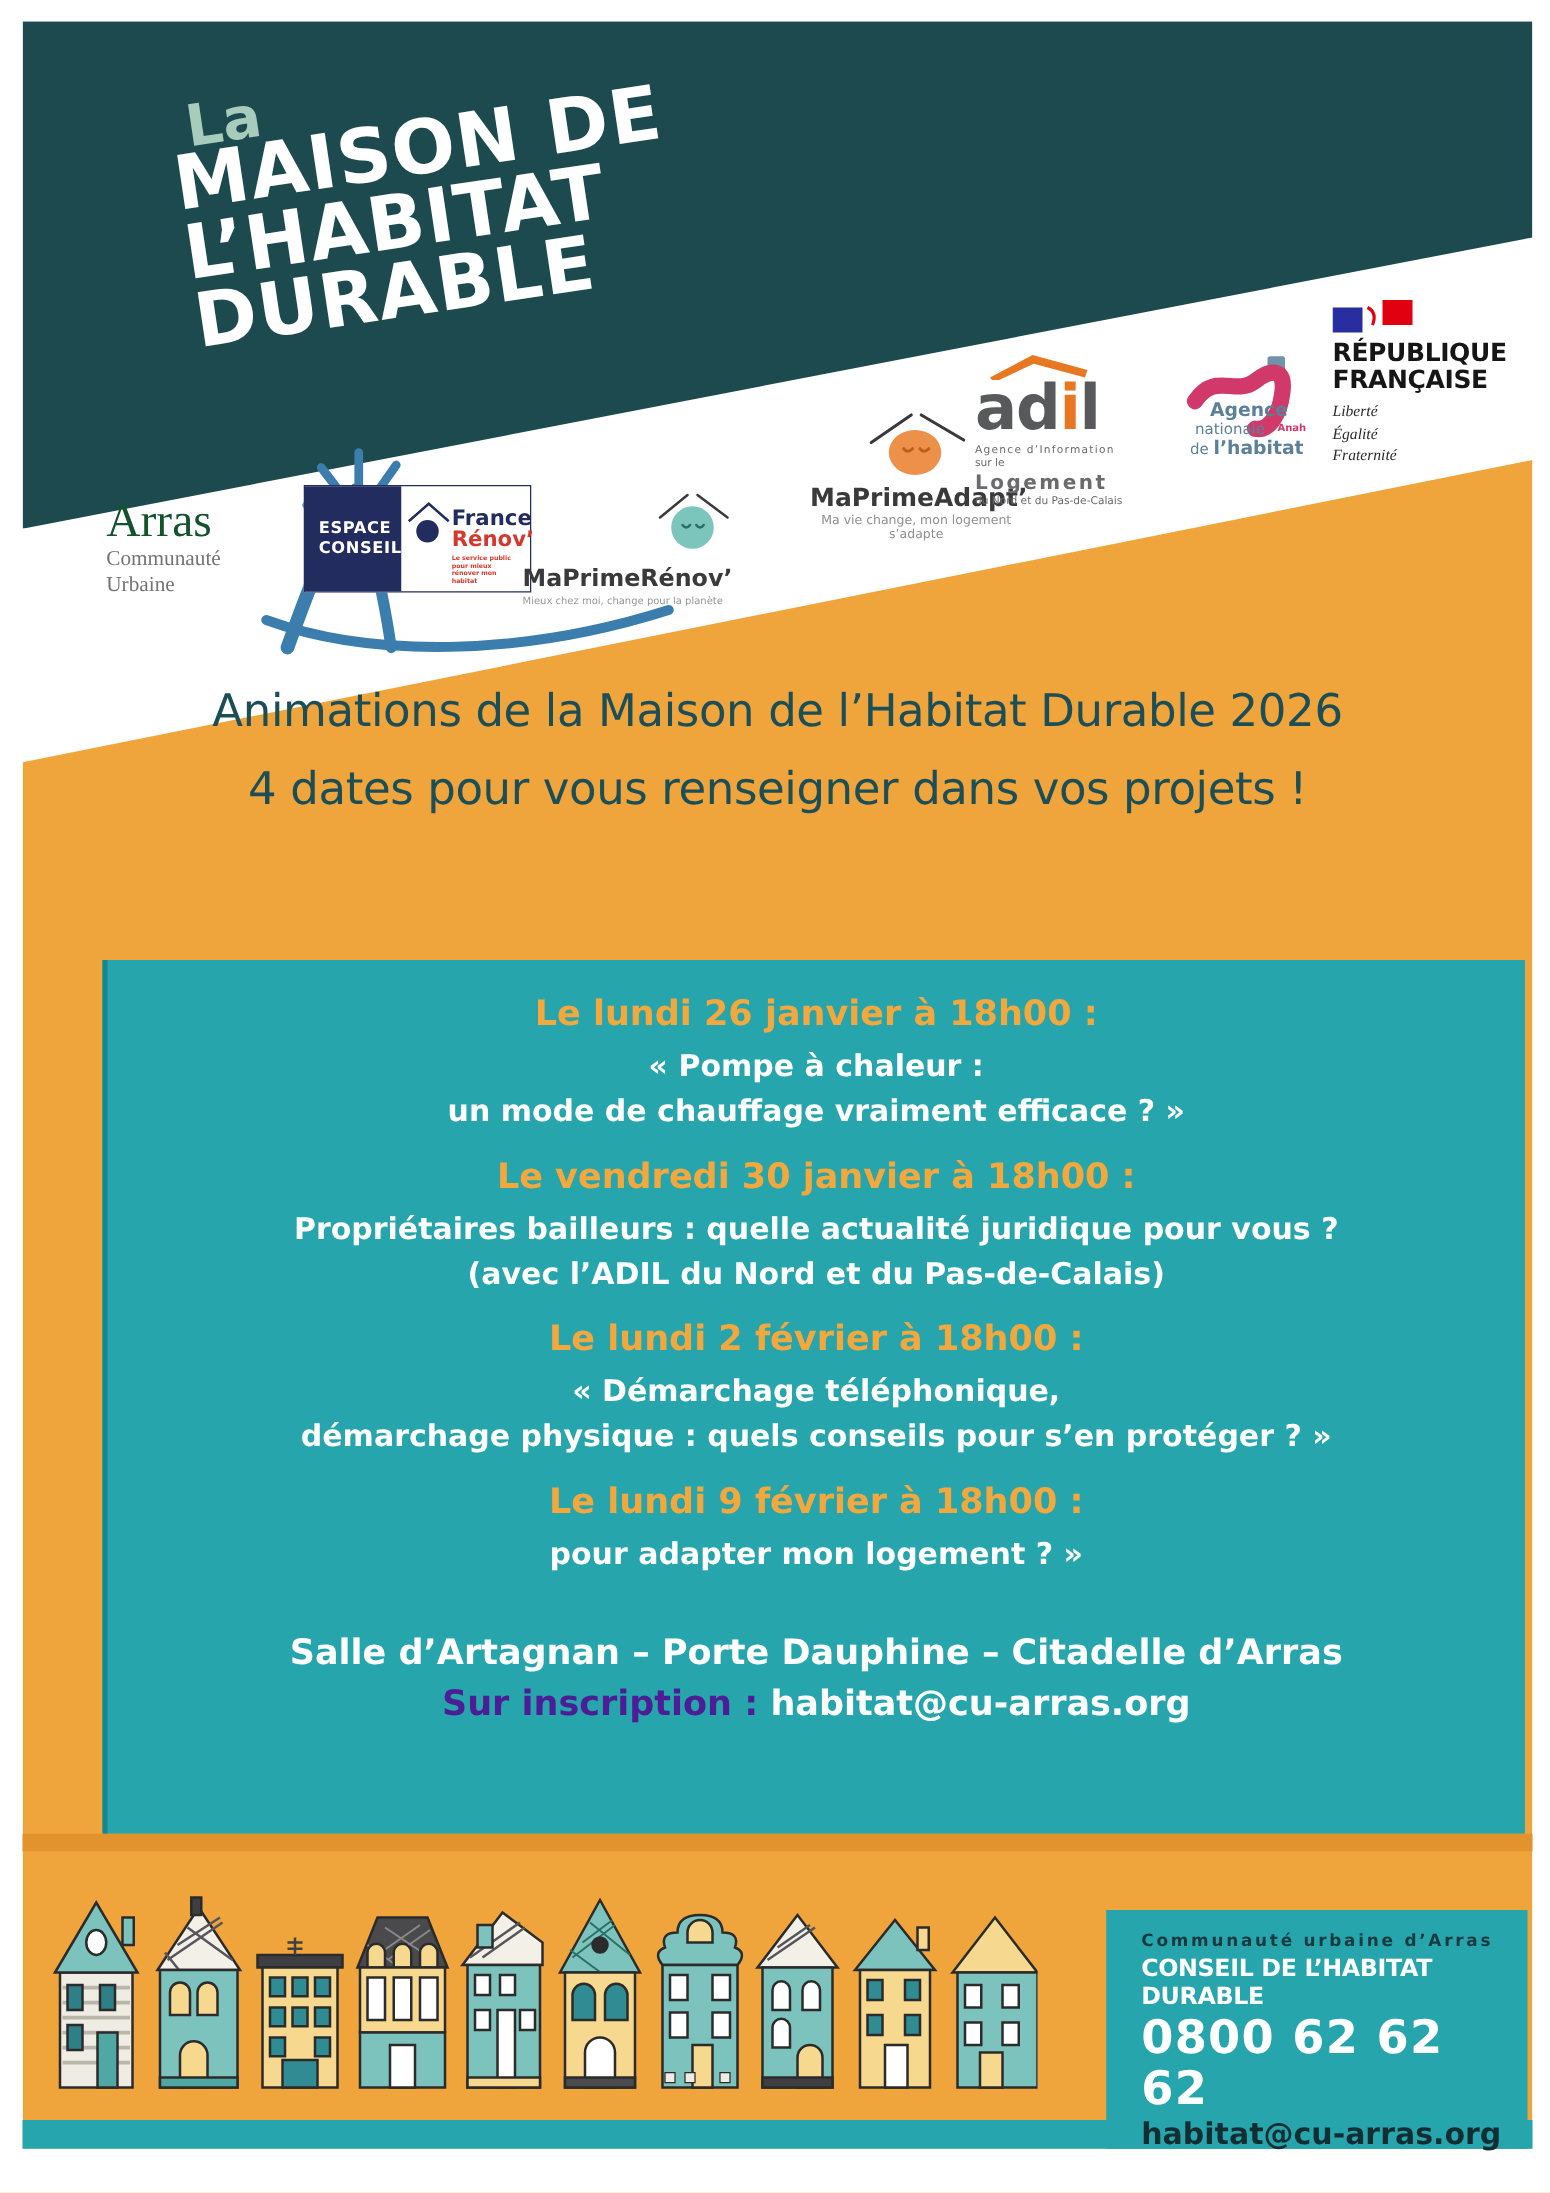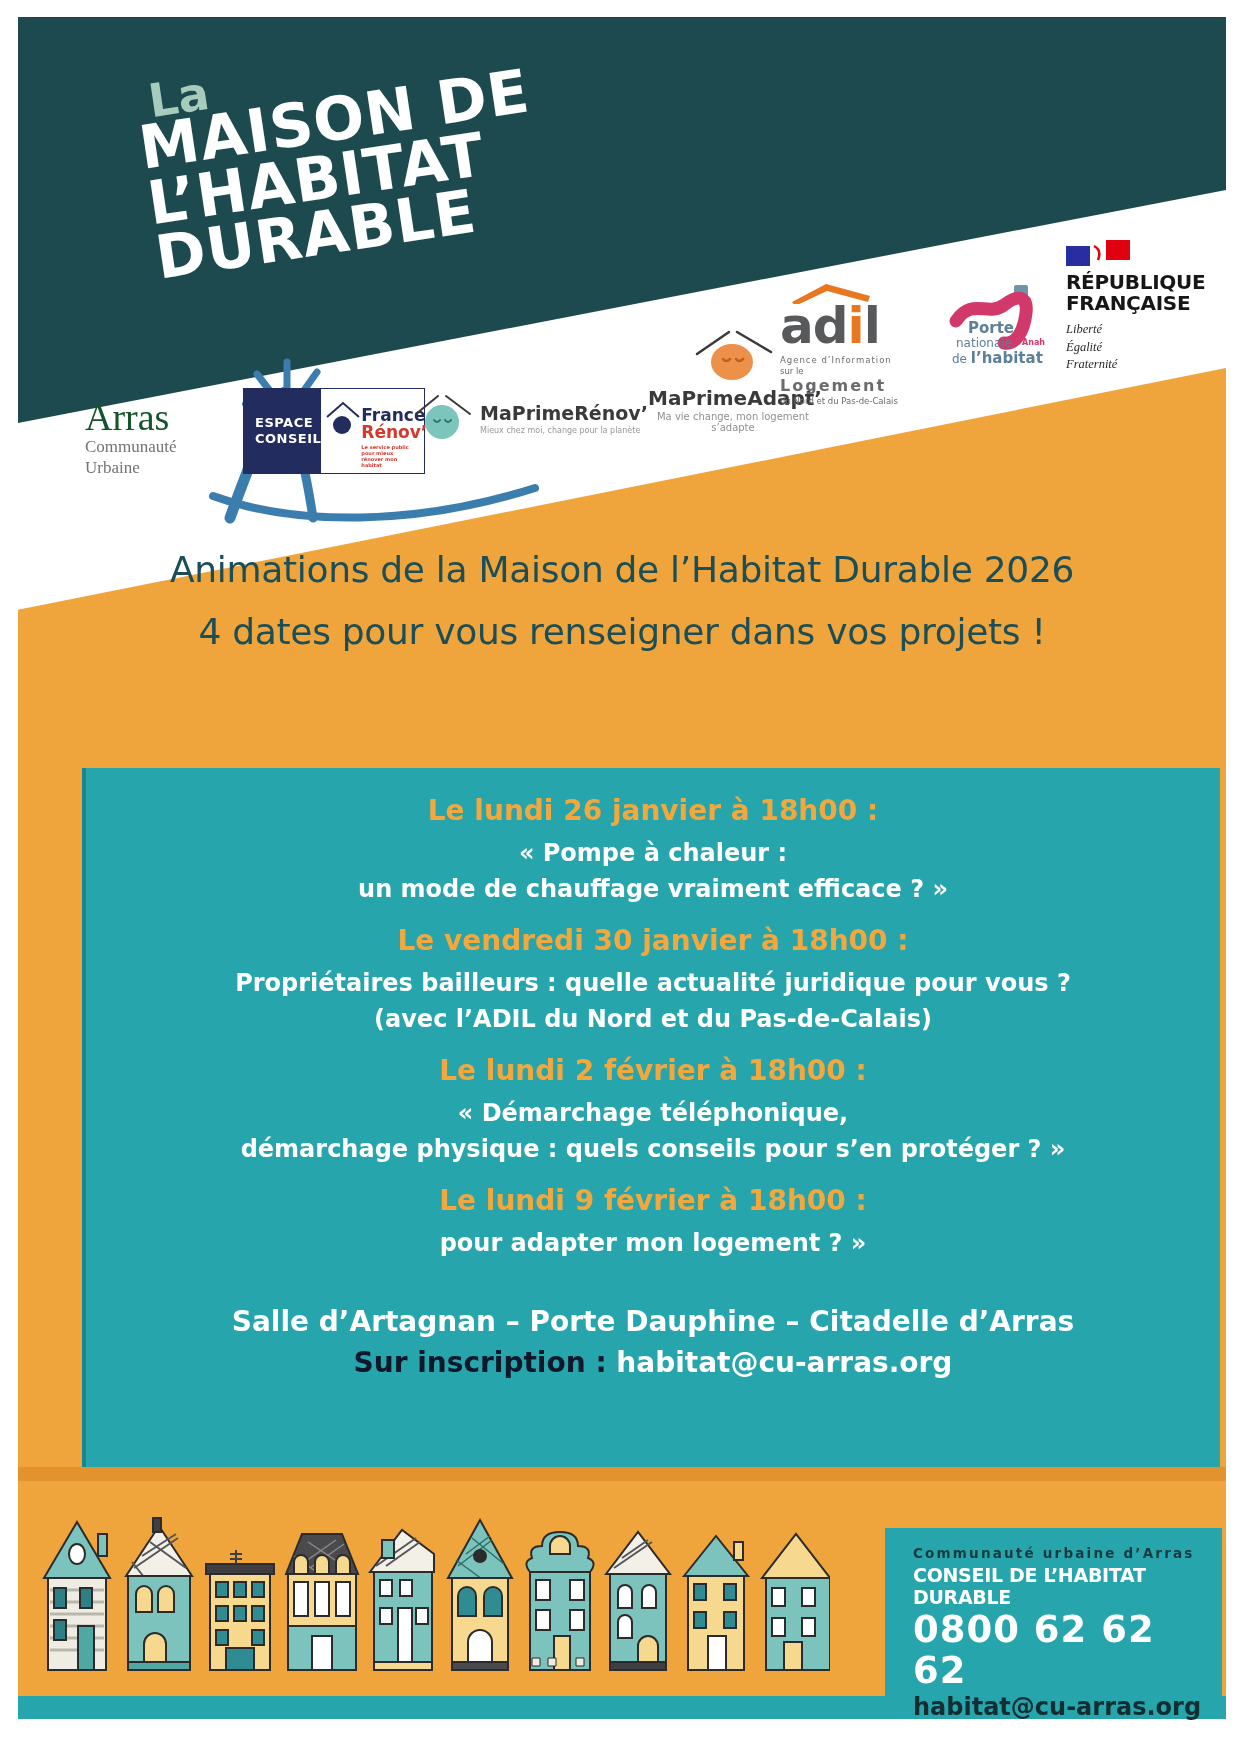--- a/index.html
+++ b/index.html
@@ -28,21 +28,21 @@
   
   .ec-box{left:243px;top:388px;width:180px;height:84px;display:flex;border:1px solid #232c5e;background:#fff;}
   .ec-left{background:#232c5e;color:#fff;width:88px;box-sizing:border-box;display:flex;flex-direction:column;
     justify-content:center;padding-left:11px;font-size:13px;font-weight:bold;letter-spacing:.5px;line-height:1.25;}
   .ec-right{flex:1;position:relative;padding:4px 6px 0 6px;}
   .ec-brand1{color:#232c5e;font-size:17px;font-weight:800;line-height:1;margin-left:34px;margin-top:14px;}
   .ec-brand2{color:#d5382c;font-size:17px;font-weight:800;line-height:1.05;margin-left:34px;}
   .ec-tag{color:#d5382c;font-size:5px;font-weight:bold;margin-left:34px;margin-top:2px;width:52px;line-height:1.2;}
   .ec-house{position:absolute;left:4px;top:10px;}
   
-  .mpr{left:412px;top:392px;display:flex;align-items:flex-start;}
+  .mpr{left:412px;top:392px;display:flex;align-items:flex-end;flex-direction:column;}
   .mpr-text{margin-left:6px;margin-top:12px;}
   .mpr-name{font-size:19px;font-weight:800;color:#3a3a3c;line-height:1;}
   .mpr-tag{font-size:8px;color:#97979a;margin-top:3px;}
   
   .mpa{left:648px;top:326px;width:170px;text-align:center;}
   .mpa-name{font-size:20px;font-weight:800;color:#3a3a3c;line-height:1;margin-top:2px;}
   .mpa-tag{font-size:10px;color:#8f8f92;margin-top:3px;}
   
   .adil{left:780px;top:290px;width:120px;}
   .adil-word{font-size:50px;font-weight:800;line-height:0.9;letter-spacing:-1px;}
@@ -71,21 +71,21 @@
   .title1{top:549px;} .title2{top:611px;}
 
   
   .events-box{position:absolute;left:82px;top:768px;width:1138px;height:699px;background:#26a5ac;
     border-left:4px solid #18868e;box-sizing:border-box;text-align:center;padding-top:26px;}
   .event{margin-bottom:17px;}
   .event-heading{color:#f3a83e;font-size:28px;font-weight:800;margin-bottom:8px;}
   .event-line{color:#ffffff;font-size:24px;font-weight:800;line-height:1.5;}
   .venue{margin-top:44px;color:#ffffff;font-size:28px;font-weight:800;}
   .inscription{margin-top:8px;font-size:28px;font-weight:800;}
-  .inscription .lab{color:#0f172a;} .inscription .em{color:#ffffff;}
+  .inscription .lab{color:#4c1d95;} .inscription .em{color:#ffffff;}
   .orange-shadow{position:absolute;left:18px;top:1467px;width:1208px;height:14px;background:#e2932e;}
 
   
   .houses{position:absolute;left:40px;top:1516px;}
   .bottom-strip{position:absolute;left:18px;top:1696px;width:1208px;height:23px;background:#26a5ac;}
   .contact-box{position:absolute;left:885px;top:1528px;width:337px;height:191px;background:#26a5ac;
     box-sizing:border-box;padding:17px 0 0 28px;}
   .contact-org{color:#173a40;font-size:13.5px;font-weight:bold;letter-spacing:2.2px;}
   .contact-name{color:#ffffff;font-size:19px;font-weight:800;letter-spacing:-0.3px;margin-top:3px;}
   .contact-phone{color:#ffffff;font-size:37px;font-weight:800;letter-spacing:1px;line-height:1.1;margin-top:2px;}
@@ -178,21 +178,21 @@
     <div class="adil-l1">Agence d’Information</div>
     <div class="adil-l2"><span>sur le </span><b>Logement</b></div>
     <div class="adil-l3">du Nord et du Pas-de-Calais</div>
   </div>
 
   <div class="logo anah">
     <svg width="115" height="85" viewBox="0 0 115 85">
       <rect x="66" y="2" width="14" height="14" rx="2" fill="#6f93a9"></rect>
       <path d="M8,38 C24,14 40,34 56,22 C70,11 80,13 78,30 C76,48 68,62 56,60" stroke="#d2396b" stroke-width="13" fill="none" stroke-linecap="round"></path>
     </svg>
-    <div class="anah-t1">Porte</div>
+    <div class="anah-t1">Agence</div>
     <div class="anah-t2">nationale</div>
     <div class="anah-t3"><span>de </span><b>l’habitat</b></div>
     <div class="anah-abbr">Anah</div>
   </div>
 
   <div class="logo rf">
     <svg width="66" height="30" viewBox="0 0 66 30">
       <rect x="0" y="8" width="24" height="20" fill="#282ea0"></rect>
       <rect x="40" y="2" width="24" height="20" fill="#e1000f"></rect>
       <path d="M28,8 q8,4 4,14" stroke="#e1000f" stroke-width="2.5" fill="none"></path>

